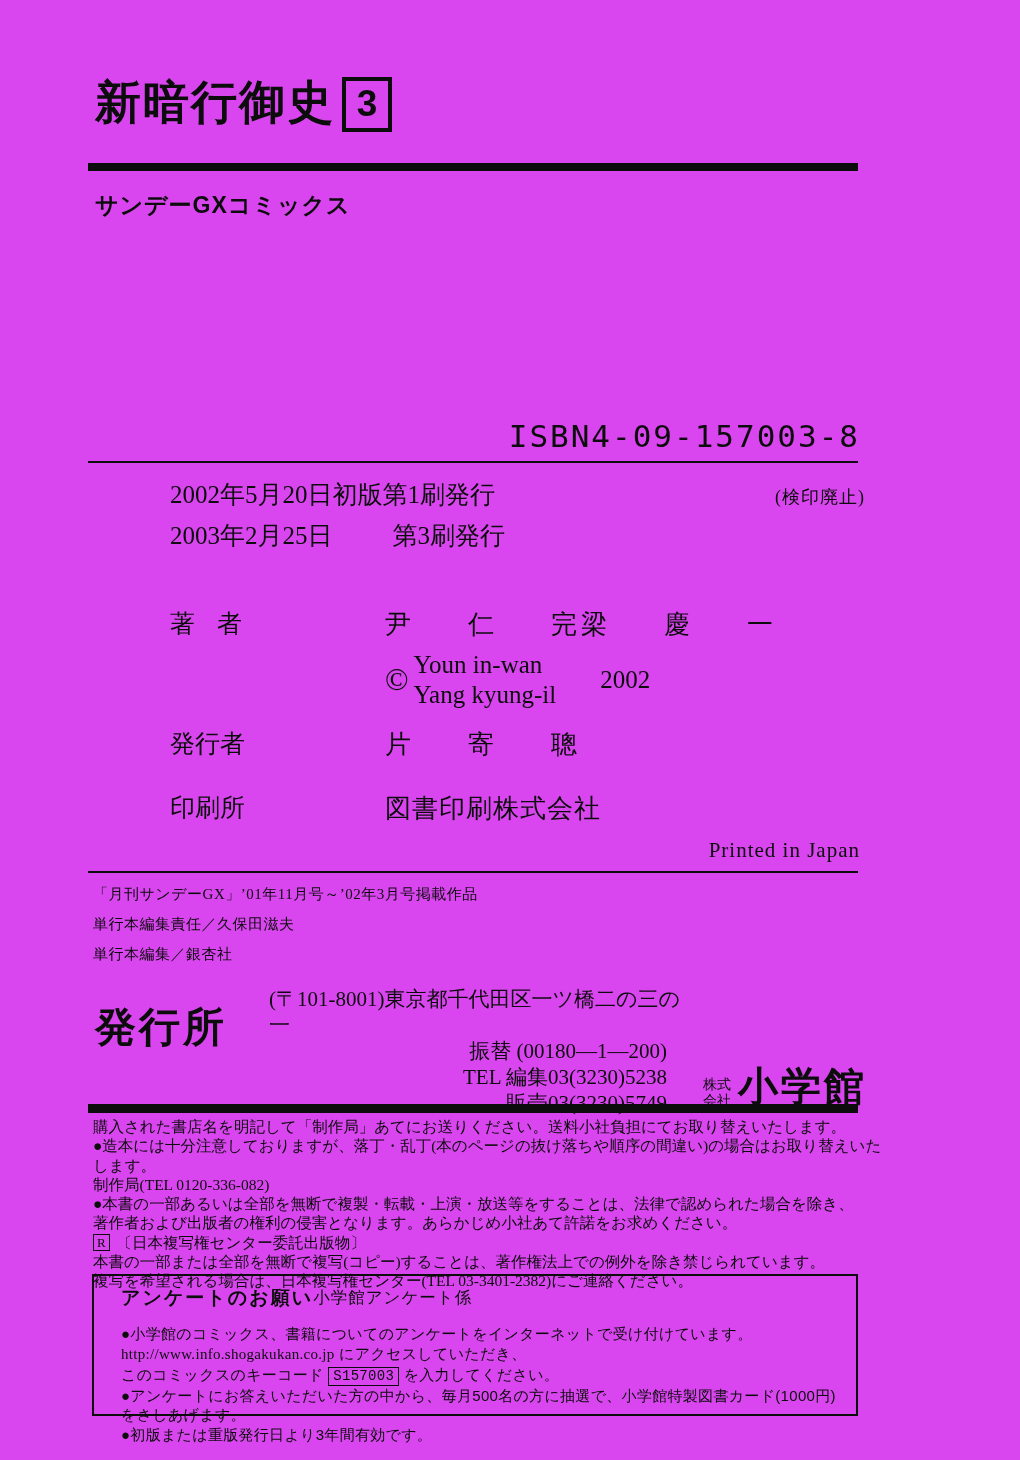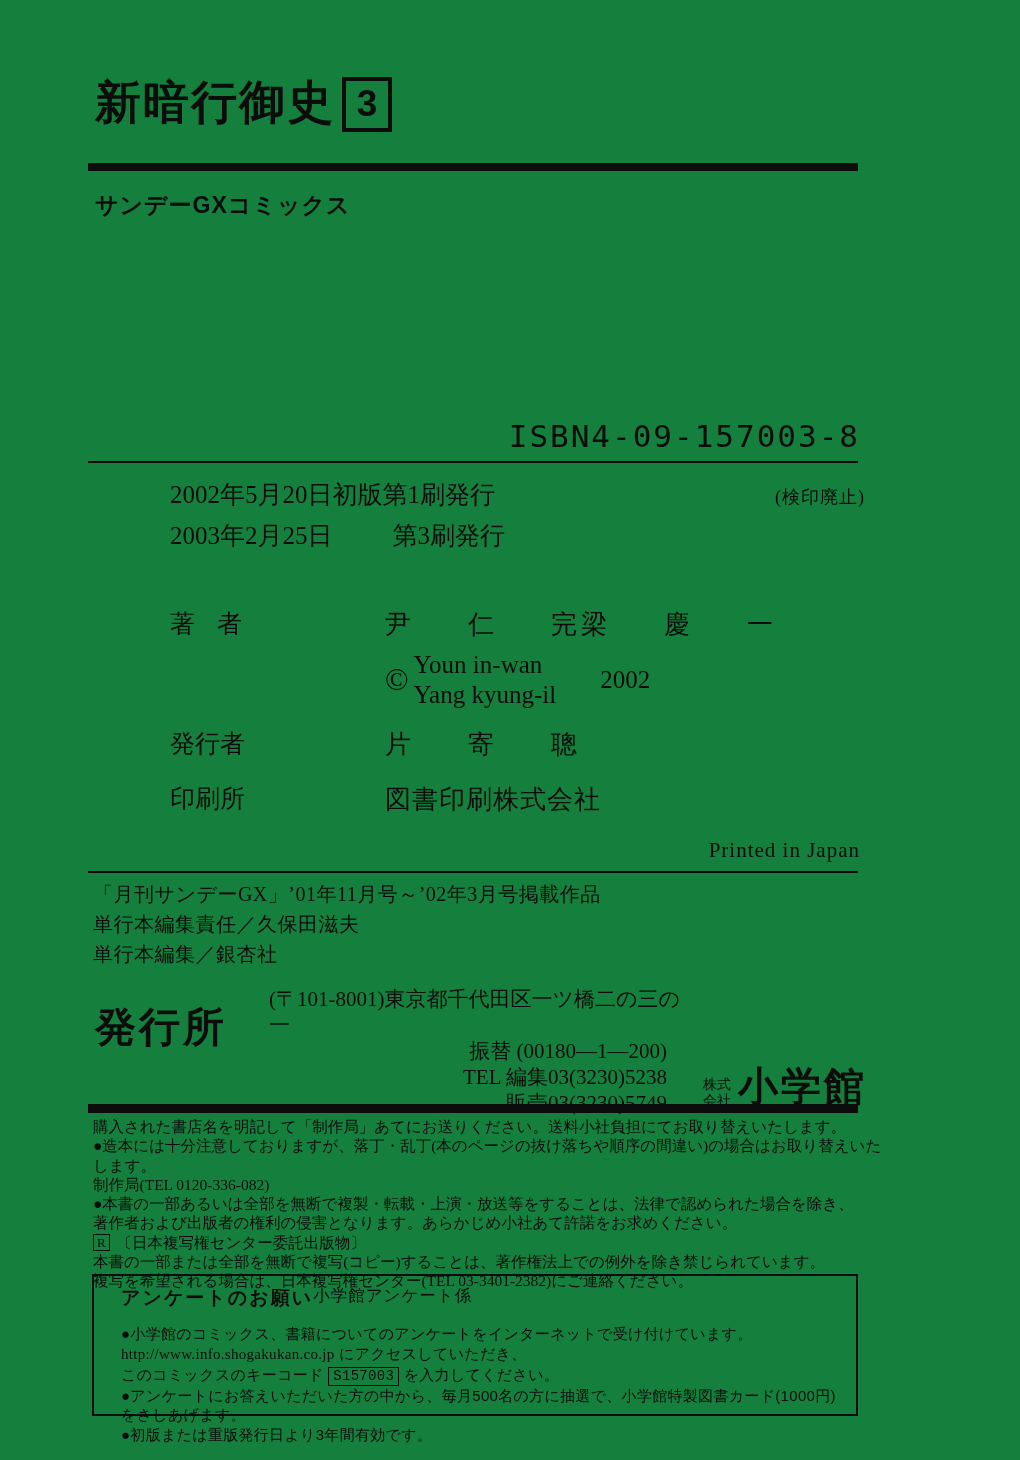--- a/index.html
+++ b/index.html
@@ -1,19 +1,19 @@
 <!DOCTYPE html>
 <html><head>
 <meta charset="utf-8">
 <style>
   html,body{margin:0;padding:0;background:#ffffff;}
   .page{
     position:relative;
     width:1020px;height:1460px;
-    background:#15803d;
+    background:#d946ef;
     color:#0c0c0c;
     font-family:"Liberation Serif","DejaVu Serif",serif;
     overflow:hidden;
   }
   .gothic{font-family:"Liberation Sans","DejaVu Sans",sans-serif;}
 
   
   .title-row{position:absolute;left:95px;top:72px;display:flex;align-items:center;gap:7px;}
   .title-text{font-size:46px;font-weight:bold;letter-spacing:2px;}
   .vol-box{display:inline-flex;align-items:center;justify-content:center;
@@ -42,46 +42,46 @@
   .credit-row{display:flex;}
   .credit-label{width:215px;flex:none;font-size:25px;padding-top:3px;}
   .label-spread{display:inline-flex;width:72px;justify-content:space-between;}
   .name-spread{display:inline-flex;width:192px;justify-content:space-between;
     font-size:26px;height:41px;align-items:center;}
   .copyright-block{display:flex;align-items:center;margin-top:5px;height:60px;}
   .copyright-symbol{font-size:31px;margin-right:5px;}
   .copyright-names{font-size:25px;line-height:30px;}
   .copyright-year{font-size:25px;margin-left:44px;}
   .row-publisher{margin-top:14px;}
-  .row-printer{margin-top:14px;}
+  .row-printer{margin-top:23px;}
   .printer-name{font-size:26px;height:41px;display:flex;align-items:center;letter-spacing:1px;}
 
   .printed-in{position:absolute;right:160px;top:838px;font-size:21px;letter-spacing:1px;}
 
-  .serial{position:absolute;left:93px;top:879px;font-size:20px;line-height:30px;letter-spacing:0.5px;}
+  .serial{position:absolute;left:93px;top:879px;font-size:15px;line-height:30px;letter-spacing:0.5px;}
 
   
   .hakkoujo{position:absolute;left:95px;top:986px;display:flex;}
   .hakkoujo-label{font-size:41px;font-weight:bold;letter-spacing:3px;margin-top:14px;}
   .hakkoujo-mid{margin-left:42px;width:428px;font-size:21px;line-height:26px;flex:none;}
   .mid-right{text-align:right;padding-right:30px;}
   .hakkoujo-right{display:flex;align-items:flex-end;margin-left:6px;padding-bottom:2px;}
   .company-type{font-size:14px;line-height:16px;margin-right:7px;padding-bottom:6px;}
   .company-name{font-size:40px;font-weight:bold;letter-spacing:3px;}
 
   
   .notices{position:absolute;left:93px;top:1117px;width:790px;
     font-size:15.5px;line-height:19.3px;}
   .rights-mark-box{display:inline-block;border:1.5px solid #0c0c0c;
     padding:0 3px;font-size:13px;line-height:15px;margin-right:3px;position:relative;top:-1px;}
 
   
   .survey-box{position:absolute;left:92px;top:1274px;width:766px;height:142px;
     border:2.5px solid #0c0c0c;box-sizing:border-box;padding:9px 10px 0 27px;}
-  .survey-header{display:flex;align-items:flex-start;}
+  .survey-header{display:flex;align-items:center;}
   .survey-title{font-size:19px;font-weight:bold;letter-spacing:2px;}
   .survey-dept{font-size:16.5px;letter-spacing:1px;}
   .survey-body{margin-top:13px;font-size:15px;line-height:19.8px;
     font-family:"Liberation Sans","DejaVu Sans",sans-serif;letter-spacing:0.3px;}
   .url-text{font-family:"Liberation Serif","DejaVu Serif",serif;text-align:right;}
   .keycode-box{display:inline-block;border:1.5px solid #0c0c0c;padding:0 4px;
     font-size:14px;line-height:17px;font-family:Liberation Mono, monospace;}
 </style>
 </head>
 <body>

